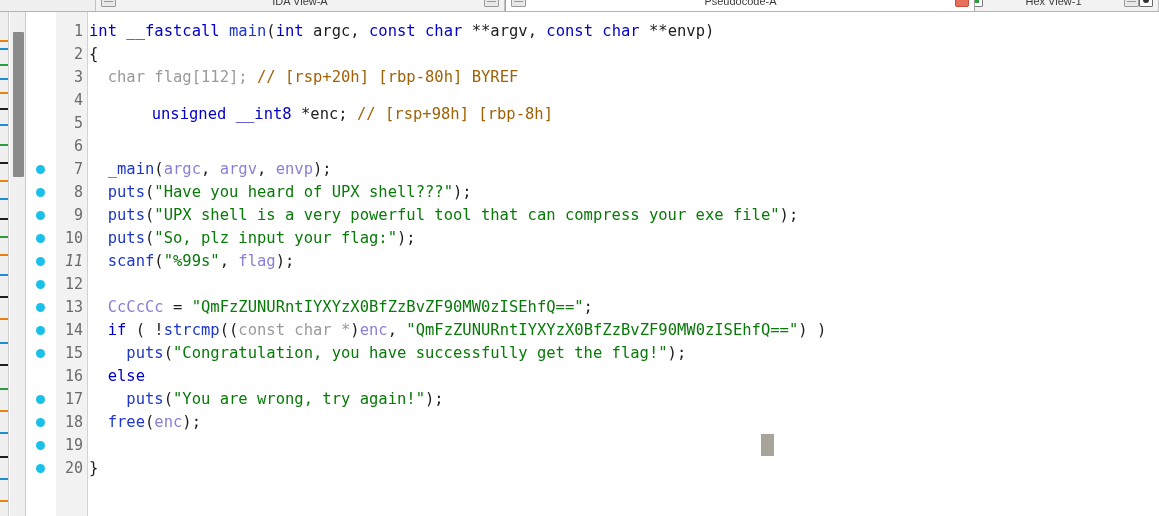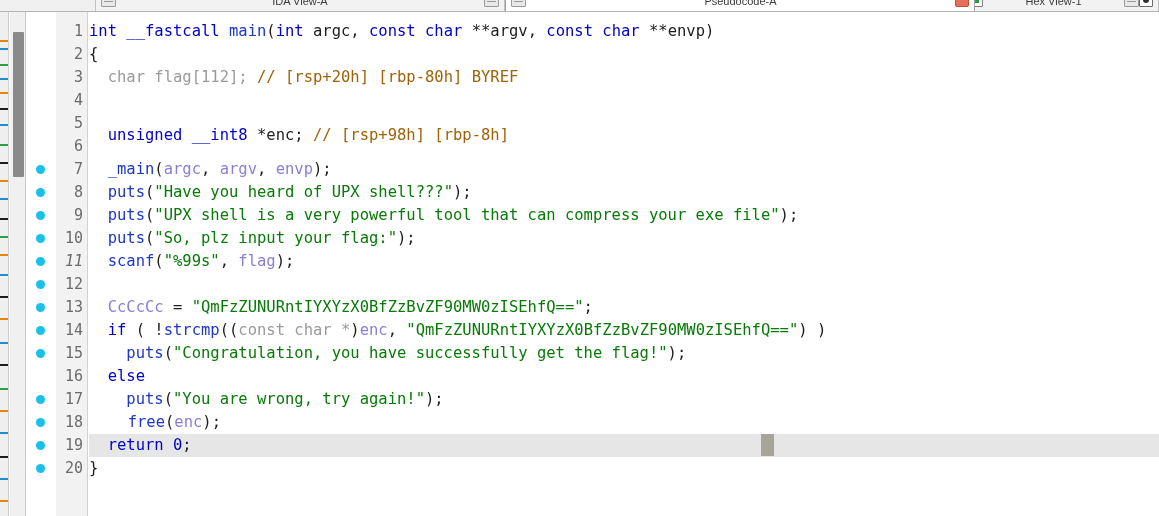--- a/index.html
+++ b/index.html
@@ -326,33 +326,32 @@
       <div class="lineno" style="top: 330px;">15</div>
       <div class="lineno" style="top: 353px;">16</div>
       <div class="lineno" style="top: 376px;">17</div>
       <div class="lineno" style="top: 399px;">18</div>
       <div class="lineno" style="top: 422px;">19</div>
       <div class="lineno" style="top: 445px;">20</div>
     </div>
 
   <div class="code" id="code">
       <div class="codeline" style="top: 445px;"><span></span><span class="t-plain">}</span></div>
-      <div class="codeline current" style="top: 422px;"><span>  </span><span class="t-kw">return </span><span class="t-num">0</span><span class="t-plain">;</span></div>
-      <div class="codeline" style="top: 399px; padding-left: 20px;"><span>  </span><span class="t-fn">free</span><span class="t-plain">(</span><span class="t-var">enc</span><span class="t-plain">);</span></div>
+      <div class="codeline" style="top: 399px;"><span>  </span><span class="t-fn">free</span><span class="t-plain">(</span><span class="t-var">enc</span><span class="t-plain">);</span></div>
       <div class="codeline" style="top: 376px;"><span>    </span><span class="t-fn">puts</span><span class="t-plain">(</span><span class="t-str">"You are wrong, try again!"</span><span class="t-plain">);</span></div>
       <div class="codeline" style="top: 353px;"><span>  </span><span class="t-kw">else</span></div>
       <div class="codeline" style="top: 330px;"><span>    </span><span class="t-fn">puts</span><span class="t-plain">(</span><span class="t-str">"Congratulation, you have successfully get the flag!"</span><span class="t-plain">);</span></div>
       <div class="codeline" style="top: 307px;"><span>  </span><span class="t-kw">if </span><span class="t-plain">( !</span><span class="t-fn">strcmp</span><span class="t-plain">((</span><span class="t-dim">const char *</span><span class="t-plain">)</span><span class="t-var">enc</span><span class="t-plain">, </span><span class="t-str">"QmFzZUNURntIYXYzX0BfZzBvZF90MW0zISEhfQ=="</span><span class="t-plain">) )</span></div>
       <div class="codeline" style="top: 284px;"><span>  </span><span class="t-var">CcCcCc</span><span class="t-plain"> = </span><span class="t-str">"QmFzZUNURntIYXYzX0BfZzBvZF90MW0zISEhfQ=="</span><span class="t-plain">;</span></div>
       <div class="codeline" style="top: 238px;"><span>  </span><span class="t-fn">scanf</span><span class="t-plain">(</span><span class="t-str">"%99s"</span><span class="t-plain">, </span><span class="t-var">flag</span><span class="t-plain">);</span></div>
       <div class="codeline" style="top: 215px;"><span>  </span><span class="t-fn">puts</span><span class="t-plain">(</span><span class="t-str">"So, plz input your flag:"</span><span class="t-plain">);</span></div>
       <div class="codeline" style="top: 192px;"><span>  </span><span class="t-fn">puts</span><span class="t-plain">(</span><span class="t-str">"UPX shell is a very powerful tool that can compress your exe file"</span><span class="t-plain">);</span></div>
       <div class="codeline" style="top: 169px;"><span>  </span><span class="t-fn">puts</span><span class="t-plain">(</span><span class="t-str">"Have you heard of UPX shell???"</span><span class="t-plain">);</span></div>
       <div class="codeline" style="top: 146px;"><span>  </span><span class="t-fn">_main</span><span class="t-plain">(</span><span class="t-var">argc</span><span class="t-plain">, </span><span class="t-var">argv</span><span class="t-plain">, </span><span class="t-var">envp</span><span class="t-plain">);</span></div>
       <div class="codeline" style="top: 123px;"><span></span></div>
-      <div class="codeline" style="top: 112px;"><span>  </span><span class="t-kw">unsigned </span><span class="t-kw">__int8 </span><span class="t-plain">*enc; </span><span class="t-cmt">// [rsp+98h] [rbp-8h]</span></div>
+      <div class="codeline" style="top: 91px; padding-left: 44px;"><span>  </span><span class="t-kw">unsigned </span><span class="t-kw">__int8 </span><span class="t-plain">*enc; </span><span class="t-cmt">// [rsp+98h] [rbp-8h]</span></div>
       <div class="codeline" style="top: 54px;"><span>  </span><span class="t-dim">char </span><span class="t-dim">flag[112]; </span><span class="t-cmt">// [rsp+20h] [rbp-80h] BYREF</span></div>
       <div class="codeline" style="top: 31px;"><span></span><span class="t-plain">{</span></div>
       <div class="codeline" style="top: 8px;"><span></span><span class="t-kw">int </span><span class="t-kw">__fastcall </span><span class="t-fn">main</span><span class="t-plain">(</span><span class="t-kw">int </span><span class="t-plain">argc</span><span class="t-plain">, </span><span class="t-kw">const char </span><span class="t-plain">**argv</span><span class="t-plain">, </span><span class="t-kw">const char </span><span class="t-plain">**envp</span><span class="t-plain">)</span></div>
     <div class="hthumb" id="hthumb" style="left: 672px; top: 422px;"></div>
   </div>
 
 </div>
 
 </body></html>

